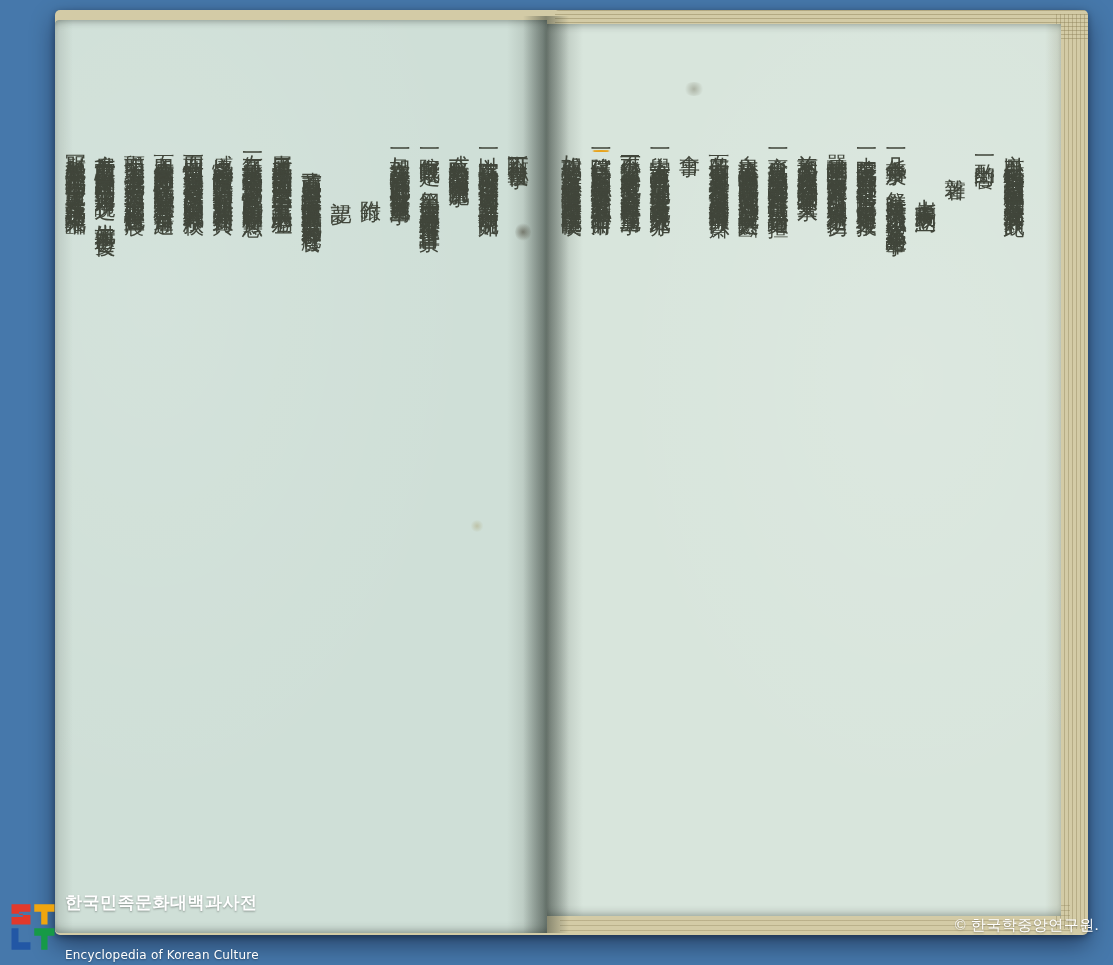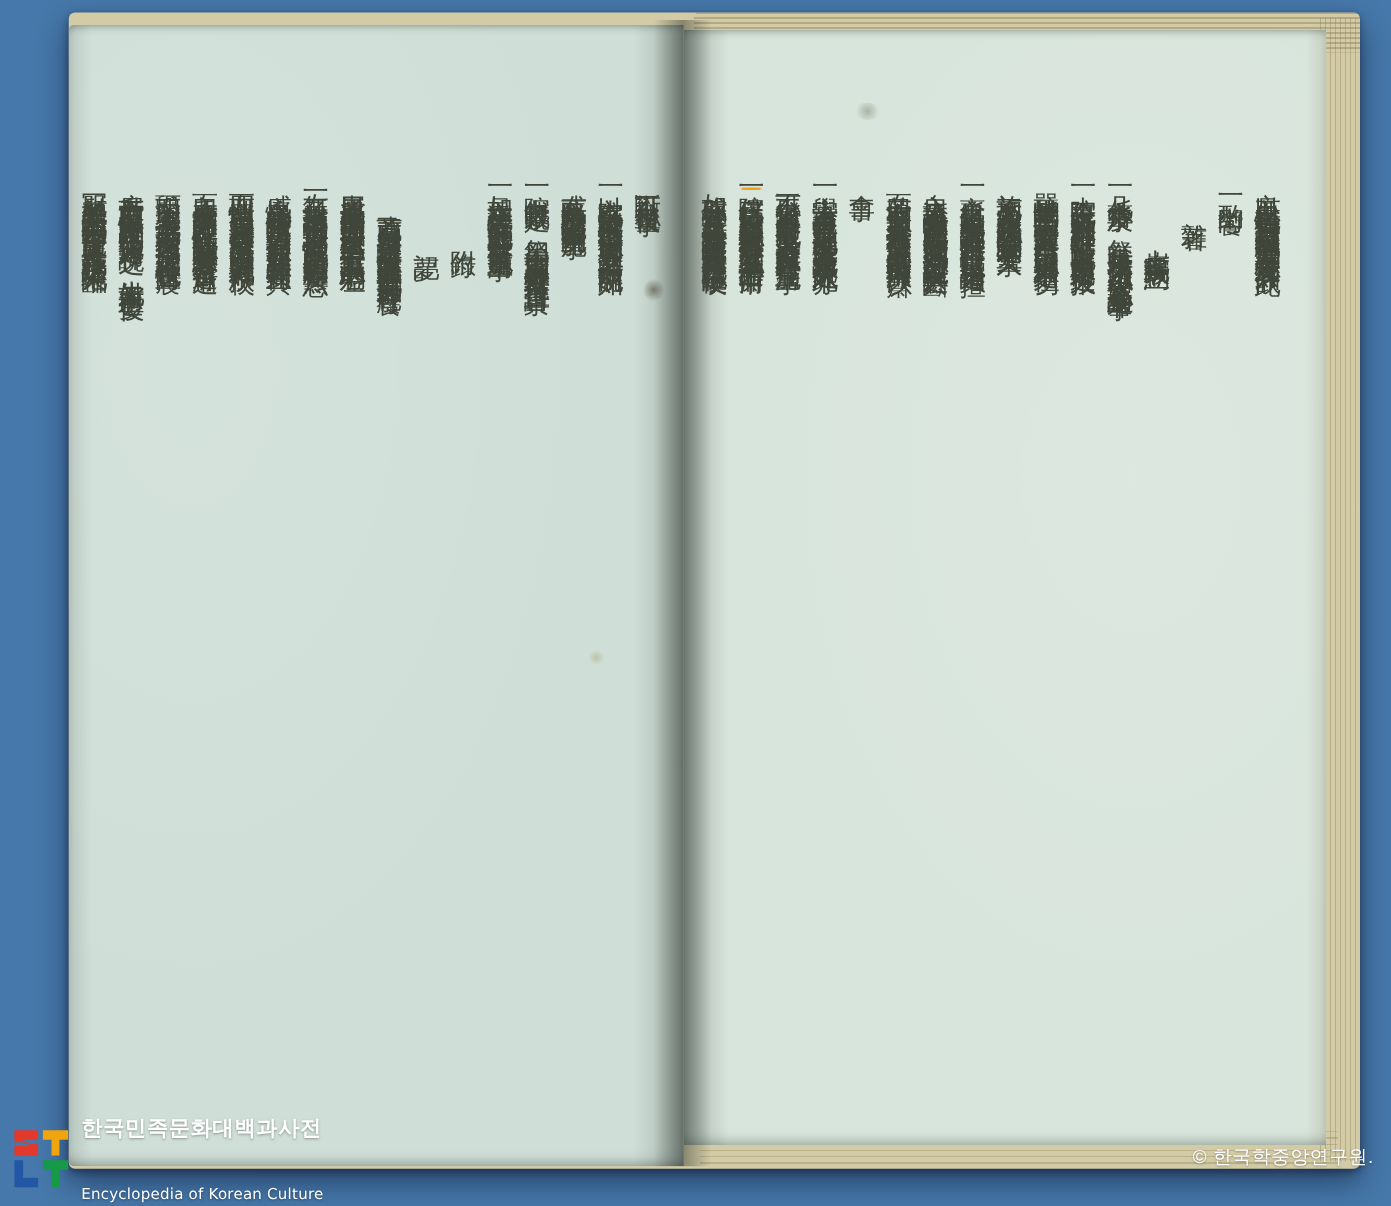--- a/index.html
+++ b/index.html
@@ -89,21 +89,21 @@
     color:var(--watermark-text,#fff);font-size:12px;letter-spacing:.2px;
     text-shadow:0 1px 2px rgba(0,0,0,.35);
     font-family:"DejaVu Sans",sans-serif;
     margin-top:32px;
   }
   
   #copyright{
     position:absolute;right:14px;top:916px;
     color:var(--watermark-text,#f2f2f2);font-size:15px;letter-spacing:.5px;
     text-shadow:0 1px 2px rgba(0,0,0,.35);
-    font-family:Liberation Sans, sans-serif;
+    font-family:Liberation Serif, serif;
     margin-left:17px;
   }
 </style>
 </head>
 <body>
 
 <div id="photo">
 
   <div id="page-stack"></div>
   <div class="edge-striation-top"></div>

